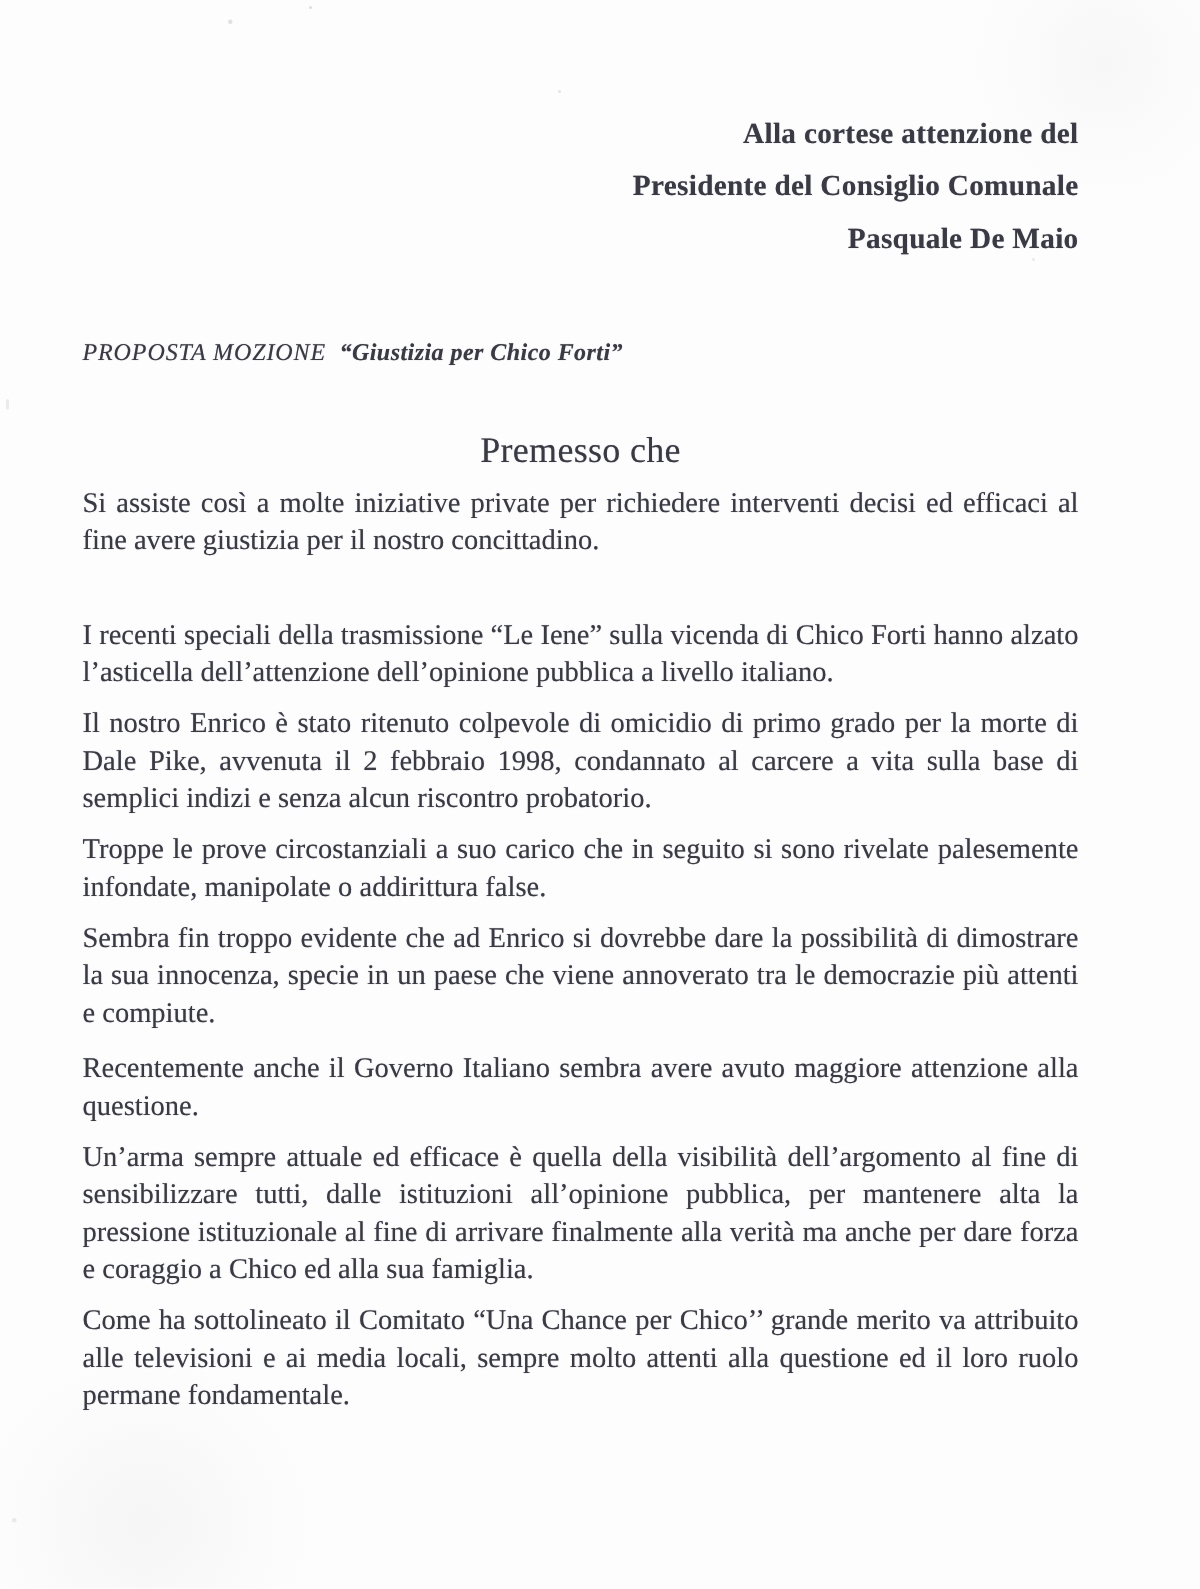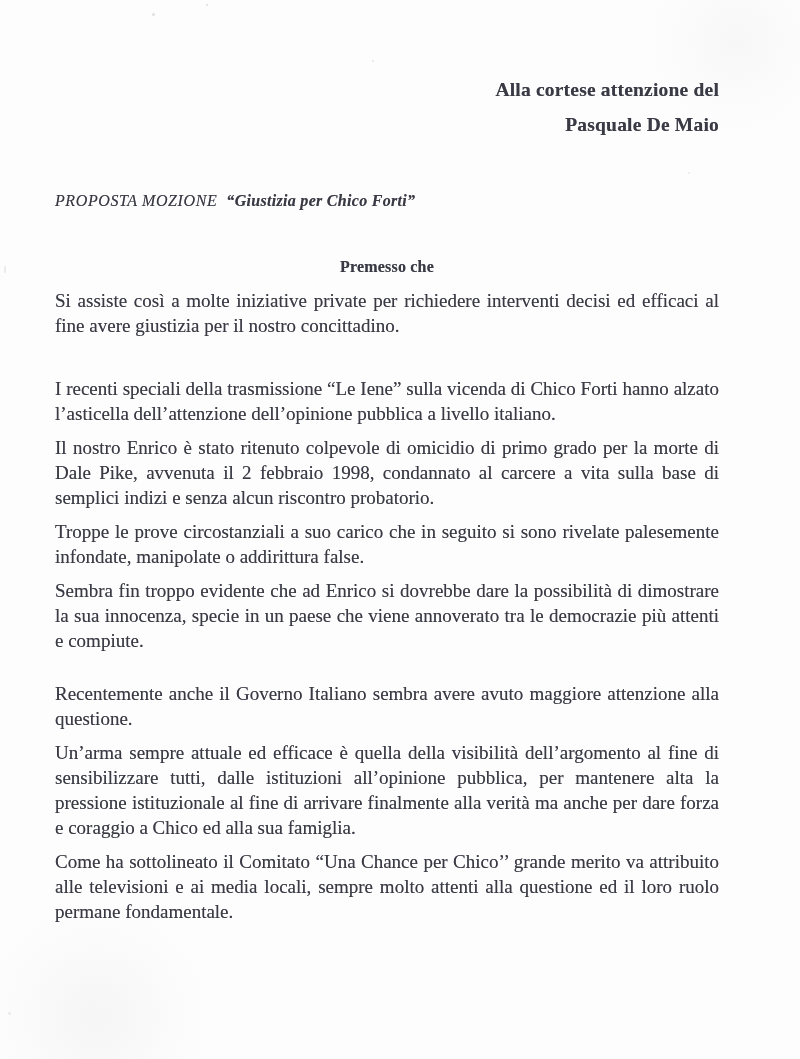--- a/index.html
+++ b/index.html
@@ -49,35 +49,35 @@
     font-style: italic;
   }
   .doc-title .quoted {
     font-weight: bold;
     margin-left: 9px;
     letter-spacing: 0.3px;
   }
   .section-heading {
     margin: 0;
     text-align: center;
-    font-weight: bold;
-    font-size: 16px;
+    font-weight: normal;
+    font-size: 24px;
     line-height: 25px;
     letter-spacing: 0.2px;
   }
   .heading-premesso { margin-top: 40px; }
   .heading-considerato { margin-top: 9px; }
   .para {
     margin: 9px 0 0 0;
     font-size: 19px;
     line-height: 25px;
     text-align: justify;
   }
   .first-para { margin-top: 38px; }
-  .after-heading { margin-top: 28px; }
+  .after-heading { margin-top: 12px; }
   
   .speck {
     position: absolute;
     background: #9a9aa2;
     border-radius: 50%;
   }
   .speck-1 { left: 152px; top: 13px; width: 3px; height: 3px; opacity: 0.28; }
   .speck-2 { left: 206px; top: 4px;  width: 2px; height: 2px; opacity: 0.32; }
   .speck-3 { left: 372px; top: 60px; width: 2px; height: 2px; opacity: 0.25; }
   .speck-4 { left: 4px;   top: 266px; width: 2px; height: 7px; opacity: 0.18; border-radius: 2px; }
@@ -86,20 +86,21 @@
 </style>
 </head>
 <body>
 
 <div class="page">
 
   <div class="content">
 
     <div class="recipient">
       <div class="recipient-line">Alla cortese attenzione del</div>
+      <div class="recipient-line">Presidente del Consiglio Comunale</div>
       <div class="recipient-line">Pasquale De Maio</div>
     </div>
 
     <div class="doc-title">
       <span>PROPOSTA MOZIONE</span><span class="quoted">“Giustizia per Chico Forti”</span>
     </div>
 
     <h2 class="section-heading heading-premesso">Premesso che</h2>
 
     <p class="para">Si assiste così a molte iniziative private per richiedere interventi decisi ed efficaci al fine avere giustizia per il nostro concittadino.</p>

